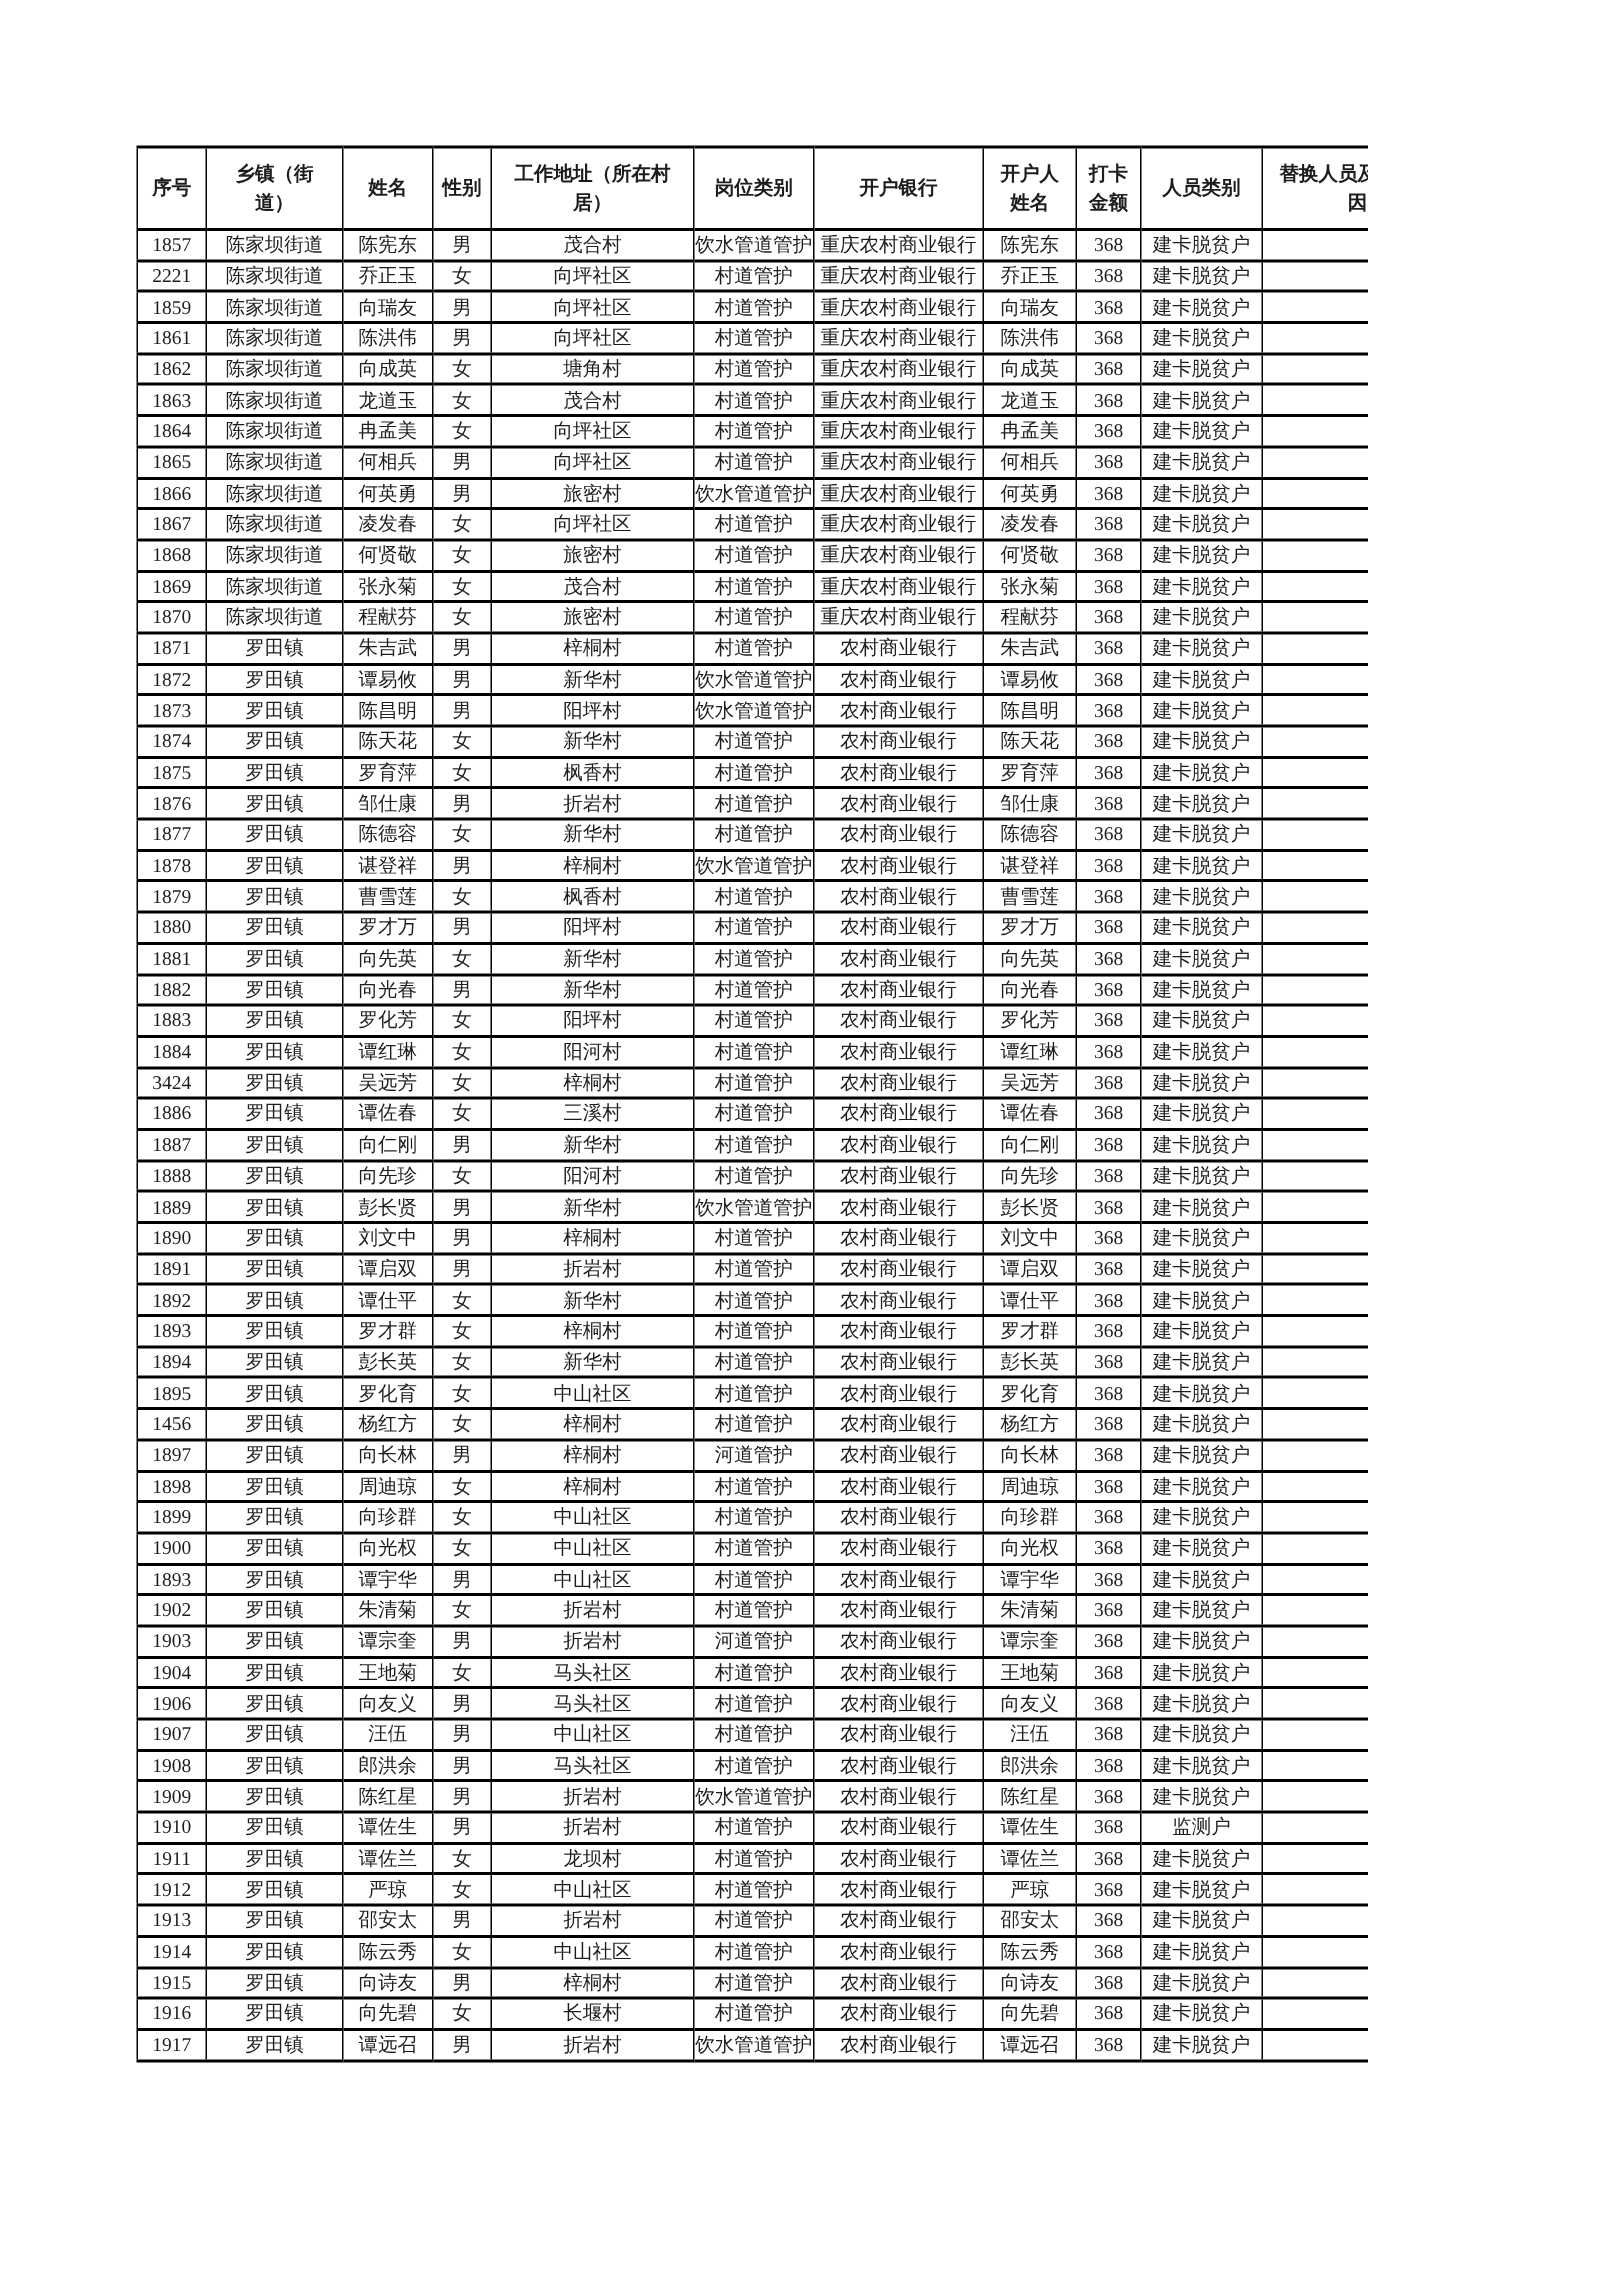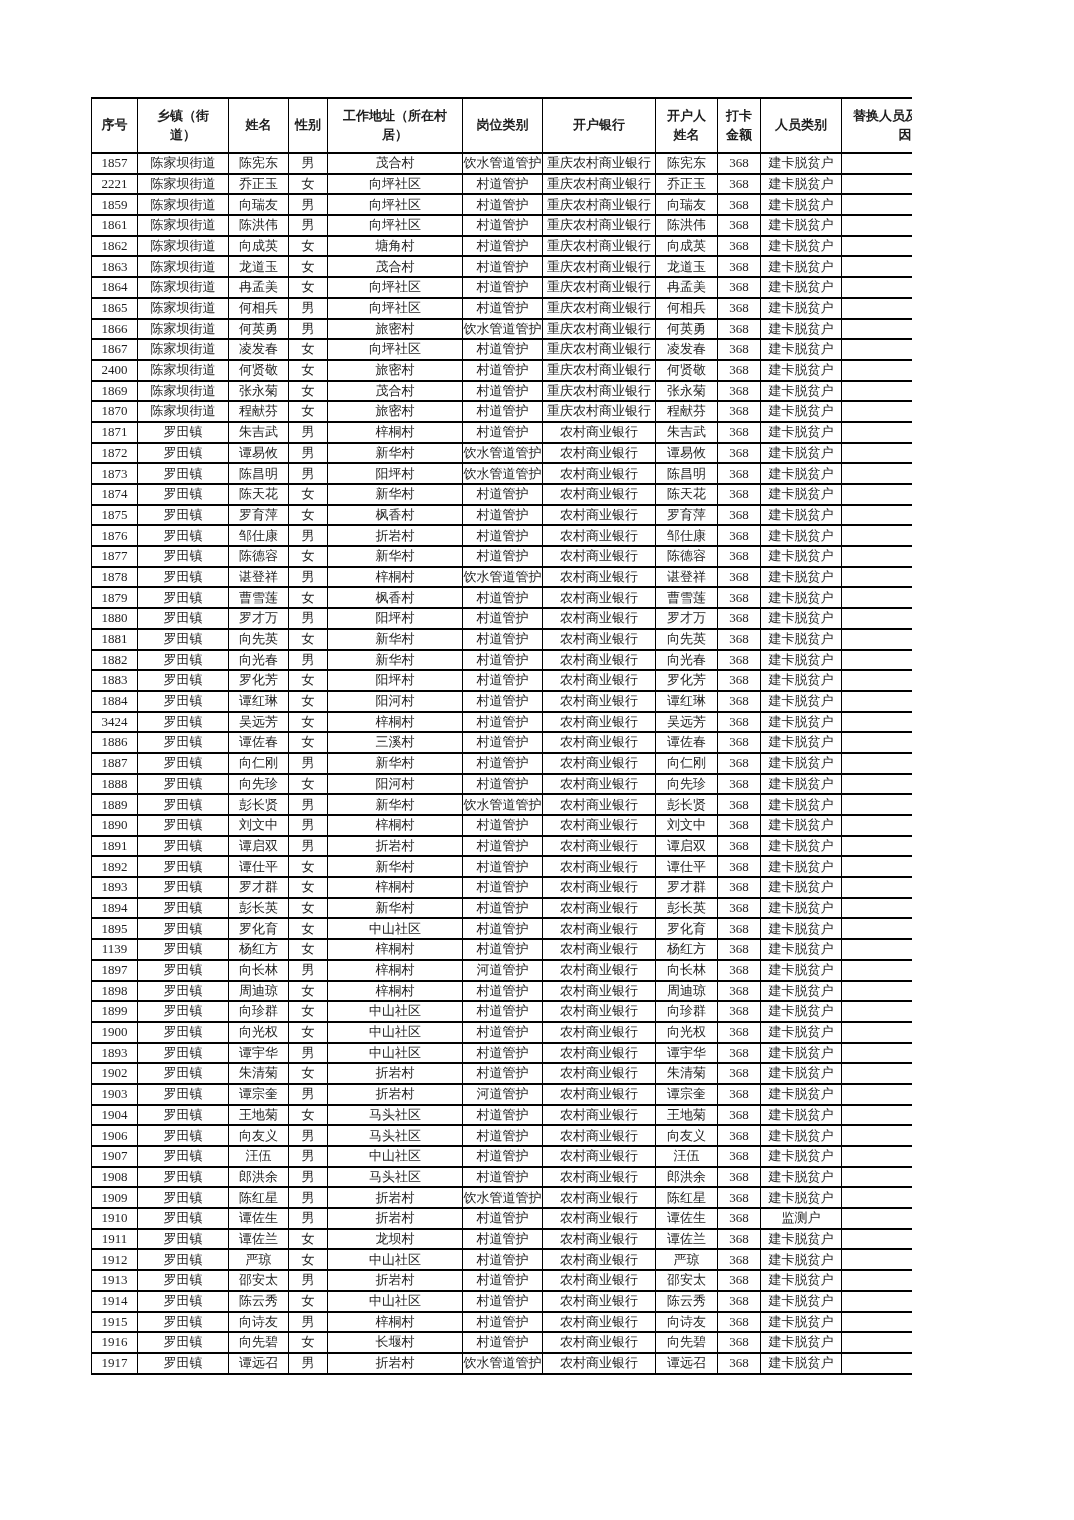--- a/index.html
+++ b/index.html
@@ -214,21 +214,21 @@
           <td>女</td>
           <td>向坪社区</td>
           <td>村道管护</td>
           <td>重庆农村商业银行</td>
           <td>凌发春</td>
           <td>368</td>
           <td>建卡脱贫户</td>
           <td></td>
         </tr>
         <tr>
-          <td>2400</td>
+          <td>1868</td>
           <td>陈家坝街道</td>
           <td>何贤敬</td>
           <td>女</td>
           <td>旅密村</td>
           <td>村道管护</td>
           <td>重庆农村商业银行</td>
           <td>何贤敬</td>
           <td>368</td>
           <td>建卡脱贫户</td>
           <td></td>
@@ -578,21 +578,21 @@
           <td>女</td>
           <td>中山社区</td>
           <td>村道管护</td>
           <td>农村商业银行</td>
           <td>罗化育</td>
           <td>368</td>
           <td>建卡脱贫户</td>
           <td></td>
         </tr>
         <tr>
-          <td>1139</td>
+          <td>1456</td>
           <td>罗田镇</td>
           <td>杨红方</td>
           <td>女</td>
           <td>梓桐村</td>
           <td>村道管护</td>
           <td>农村商业银行</td>
           <td>杨红方</td>
           <td>368</td>
           <td>建卡脱贫户</td>
           <td></td>

